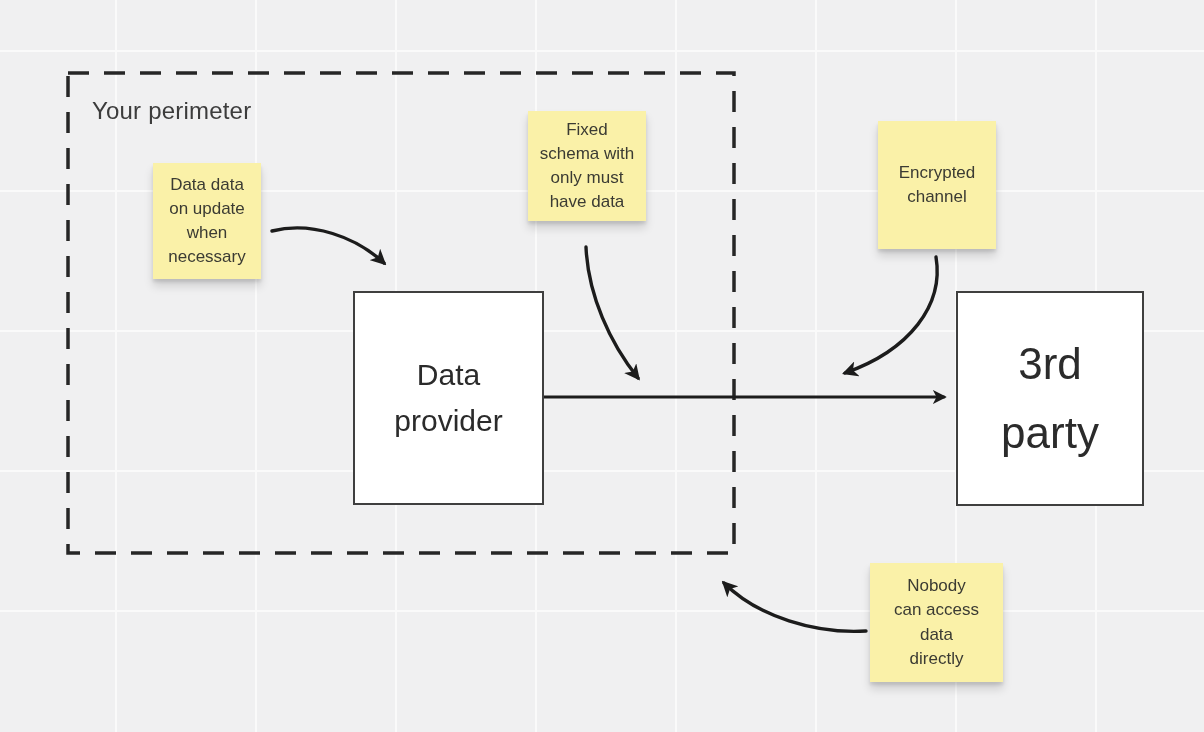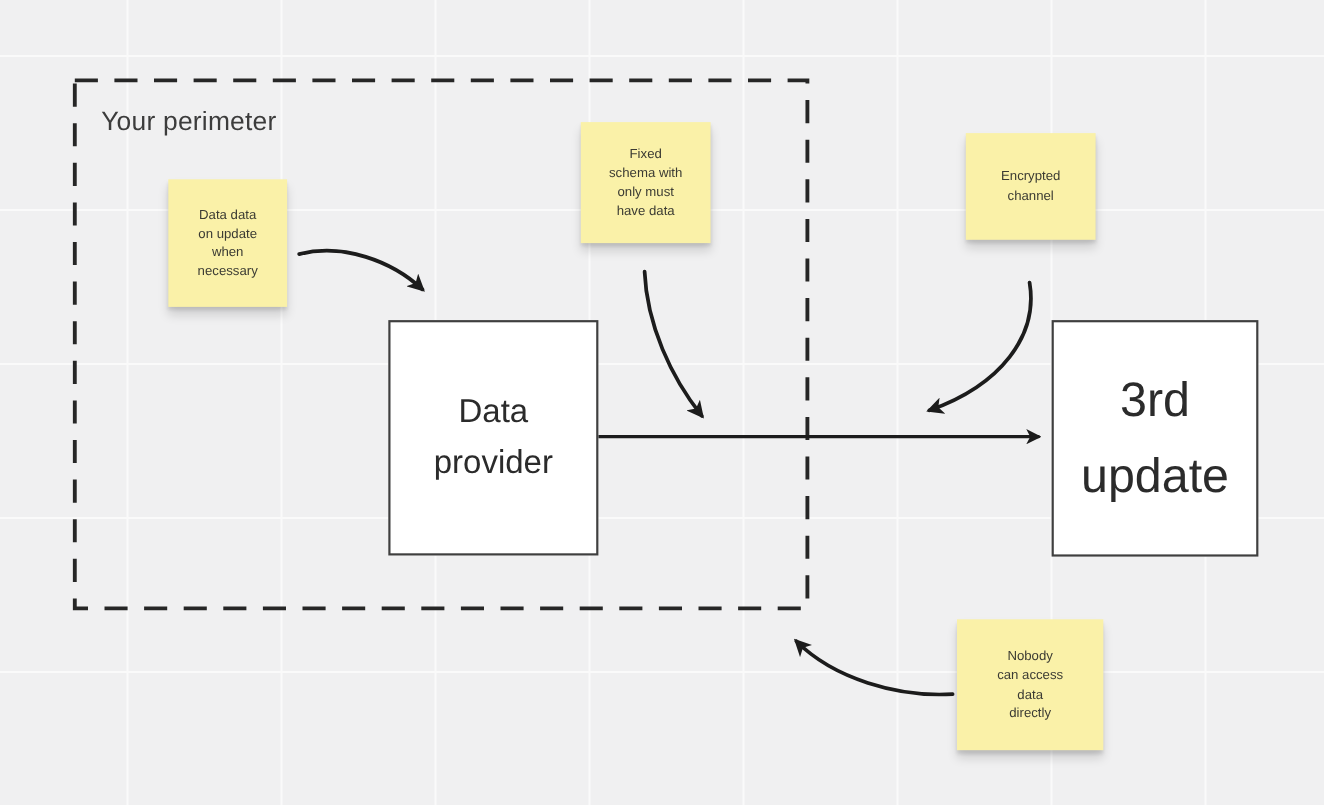--- a/index.html
+++ b/index.html
@@ -32,26 +32,26 @@
   }
   .sticky{
     position:absolute;
     background:var(--sticky-fill,#faf1a8);
     box-shadow:0 3px 3px rgba(0,0,0,.10), 0 7px 9px rgba(0,0,0,.14);
     display:flex;align-items:center;justify-content:center;
     text-align:center;
   }
   .sticky .txt{
     white-space:pre-line;
-    font-size:12px;line-height:1.42;
+    font-size:17px;line-height:1.42;
     color:var(--sticky-text,#3b3b33);
   }
   .sticky-push{left:153px;top:163px;width:108px;height:116px;}
   .sticky-schema{left:528px;top:111px;width:118px;height:110px;}
-  .sticky-encrypted{left:878px;top:121px;width:118px;height:97px;}
+  .sticky-encrypted{left:878px;top:121px;width:118px;height:128px;}
   .sticky-nobody{left:870px;top:563px;width:133px;height:119px;}
   .shape-box{
     position:absolute;
     background:var(--box-fill,#ffffff);
     border:2px solid var(--box-border,#3f3f3f);
     display:flex;align-items:center;justify-content:center;
     text-align:center;
   }
   .shape-box .txt{
     white-space:pre-line;
@@ -115,16 +115,16 @@
 directly</span>
   </div>
 
   <div class="shape-box box-provider">
     <span class="txt">Data
 provider</span>
   </div>
 
   <div class="shape-box box-third">
     <span class="txt">3rd
-update</span>
+party</span>
   </div>
 
 </div>
 
 </body></html>

